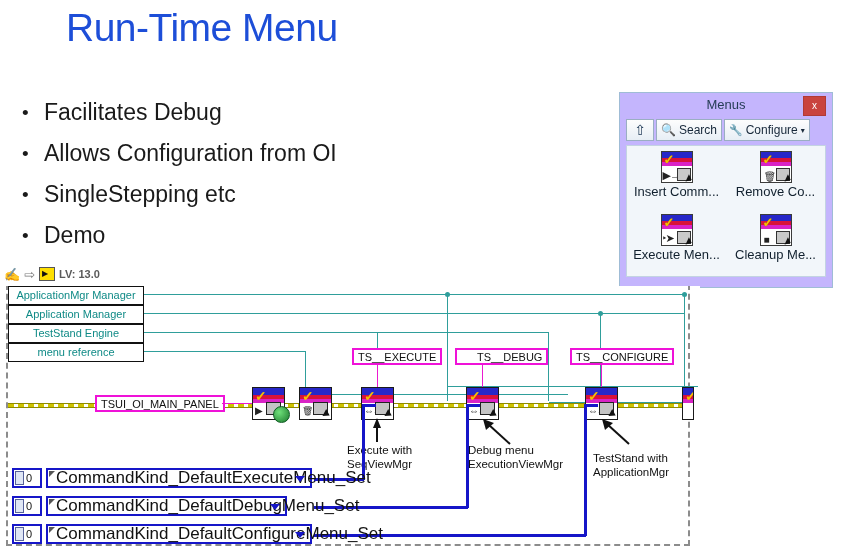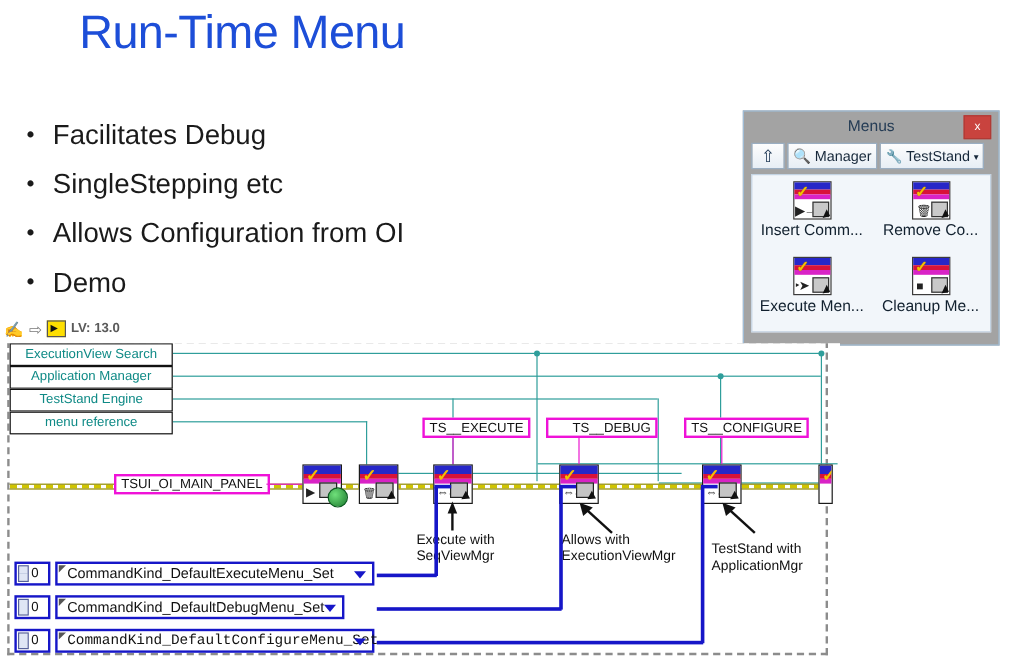--- a/index.html
+++ b/index.html
@@ -22,21 +22,21 @@
     font-size:23px;color:#1a1a1a;line-height:41px;
     white-space:nowrap;position:relative;padding-left:26px;
   }
   #bullet-list li:before{
     content:"\2022";position:absolute;left:4px;top:0;font-size:19px;
   }
 
   
   #menus-window{
     position:absolute;left:619px;top:92px;width:214px;height:196px;
-    background:#a3a3a3;border:1px solid #9fbcd6;
+    background:#c4b5fd;border:1px solid #9fbcd6;
     box-sizing:border-box;
   }
   #menus-titlebar{
     height:26px;position:relative;
   }
   #menus-title{
     position:absolute;left:0;right:0;top:4px;text-align:center;
     font-size:13px;color:#253c55;
   }
   #menus-close{
@@ -152,56 +152,56 @@
     display:flex;align-items:center;box-sizing:border-box;
   }
   .num-spin{width:9px;height:14px;margin-left:1px;
     background:linear-gradient(#dfe6f5 49%,#8f9fc4 50%,#dfe6f5 51%);
     border:1px solid #55619a;box-sizing:border-box;}
   .num-val{font-size:11px;color:#111;margin-left:2px;}
   .enum-term{
     height:20px;border:2px solid #1616c8;background:#fff;
     display:flex;align-items:center;box-sizing:border-box;position:relative;
   }
-  .enum-text{font-size:12px;color:#111;margin-left:8px;white-space:nowrap;}
+  .enum-text{font-size:17px;color:#111;margin-left:8px;white-space:nowrap;}
   .enum-arrow{position:absolute;right:5px;top:6px;
     border-left:5px solid transparent;border-right:5px solid transparent;border-top:6px solid #1616c8;}
   .enum-corner{position:absolute;left:1px;top:1px;
     border-top:6px solid #555;border-right:6px solid transparent;}
 </style>
 </head>
 <body>
 
 <div id="slide-title">Run-Time Menu</div>
 
 <ul id="bullet-list">
   <li>Facilitates Debug</li>
+  <li>Allows Configuration from OI</li>
   <li>SingleStepping etc</li>
-  <li>Allows Configuration from OI</li>
   <li>Demo</li>
 </ul>
 
 <div id="menus-window">
 
   <div id="menus-titlebar">
     <div id="menus-title">Menus</div>
     <div id="menus-close">x</div>
   </div>
 
   <div id="menus-toolbar">
     <div class="tb-btn" style="width:28px;justify-content:center;">
       <span style="font-size:14px;color:#1b3552;">⇧</span>
     </div>
     <div class="tb-btn">
       <span style="font-size:12px;color:#17528c;">🔍</span>
-      <span>Manager</span>
+      <span>Search</span>
     </div>
     <div class="tb-btn">
       <span style="font-size:11px;color:#4a5a6a;">🔧</span>
-      <span>TestStand</span>
+      <span>Configure</span>
       <span style="font-size:8px;">▾</span>
     </div>
   </div>
 
   <div id="menus-body">
 
     <div class="menu-item">
       <div class="cmd-icon">
         <div class="s1"></div>
           <div class="s2"></div>
@@ -281,21 +281,21 @@
   <div class="wire-ref" style="left:378px;top:108px;width:190px;height:1px;"></div>
   <div class="wire-ref" style="left:448px;top:100px;width:250px;height:1px;"></div>
   <div class="wire-ref" style="left:549px;top:116px;width:135px;height:1px;"></div>
 
   <div class="dot" style="left:445px;top:6px;"></div>
   <div class="dot" style="left:598px;top:25px;"></div>
   <div class="dot" style="left:682px;top:6px;"></div>
 
   <div id="error-wire"></div>
 
-  <div class="term" id="term0">ExecutionView Search</div>
+  <div class="term" id="term0">ApplicationMgr Manager</div>
   <div class="term" id="term1">Application Manager</div>
   <div class="term" id="term2">TestStand Engine</div>
   <div class="term" id="term3">menu reference</div>
 
   <div class="pink-label" style="left:95px;top:109px;">TSUI_OI_MAIN_PANEL</div>
   <div class="wire-pink" style="left:222px;top:117px;width:34px;height:1px;"></div>
 
   <div class="pink-label" style="left:352px;top:62px;">TS__EXECUTE</div>
   <div class="wire-pink" style="left:377px;top:79px;width:1px;height:22px;"></div>
 
@@ -365,21 +365,21 @@
     <polygon points="483,133 486,144 494,137" fill="#111"></polygon>
     <line x1="629" y1="158" x2="607" y2="138" stroke="#111" stroke-width="2"></line>
     <polygon points="602,133 605,144 613,137" fill="#111"></polygon>
   </svg>
 
   <div class="anno" style="left:347px;top:157px;">
     <div>Execute with</div>
     <div>SeqViewMgr</div>
   </div>
   <div class="anno" style="left:468px;top:157px;">
-    <div>Allows with</div>
+    <div>Debug menu</div>
     <div>ExecutionViewMgr</div>
   </div>
   <div class="anno" style="left:593px;top:165px;">
     <div>TestStand with</div>
     <div>ApplicationMgr</div>
   </div>
 
   <div class="wire-blue" style="left:314px;top:192px;width:50px;height:3px;"></div>
   <div class="wire-blue" style="left:362px;top:120px;width:3px;height:74px;"></div>
   <div class="wire-blue" style="left:362px;top:118px;width:14px;height:3px;"></div>
@@ -414,20 +414,20 @@
       <div class="enum-text">CommandKind_DefaultDebugMenu_Set</div>
       <div class="enum-arrow"></div>
     </div>
   </div>
 
   <div class="ctrl-row" style="left:12px;top:238px;display:flex;gap:4px;">
     <div class="num-term">
       <div class="num-spin"></div>
       <div class="num-val">0</div>
     </div>
-    <div class="enum-term" style="width:266px;font-family:Liberation Mono, monospace;">
+    <div class="enum-term" style="width:266px;">
       <div class="enum-corner"></div>
       <div class="enum-text">CommandKind_DefaultConfigureMenu_Set</div>
       <div class="enum-arrow"></div>
     </div>
   </div>
 
 </div>
 
 </body></html>

